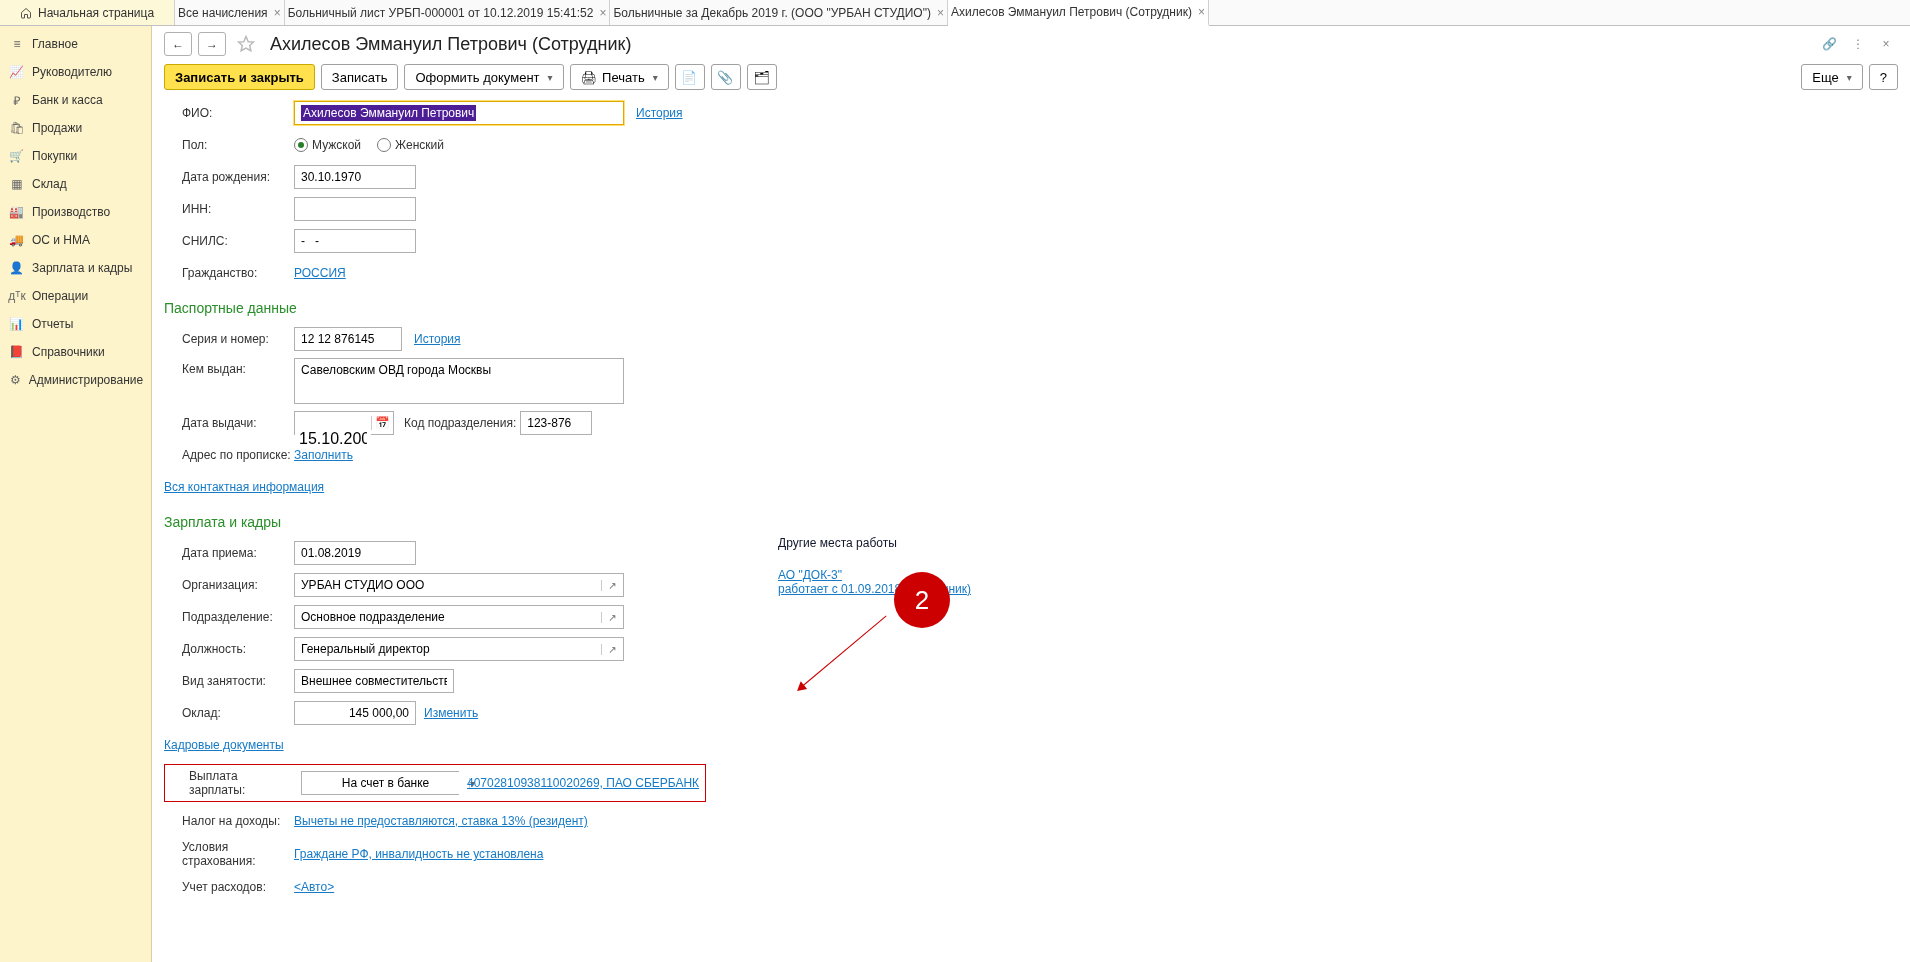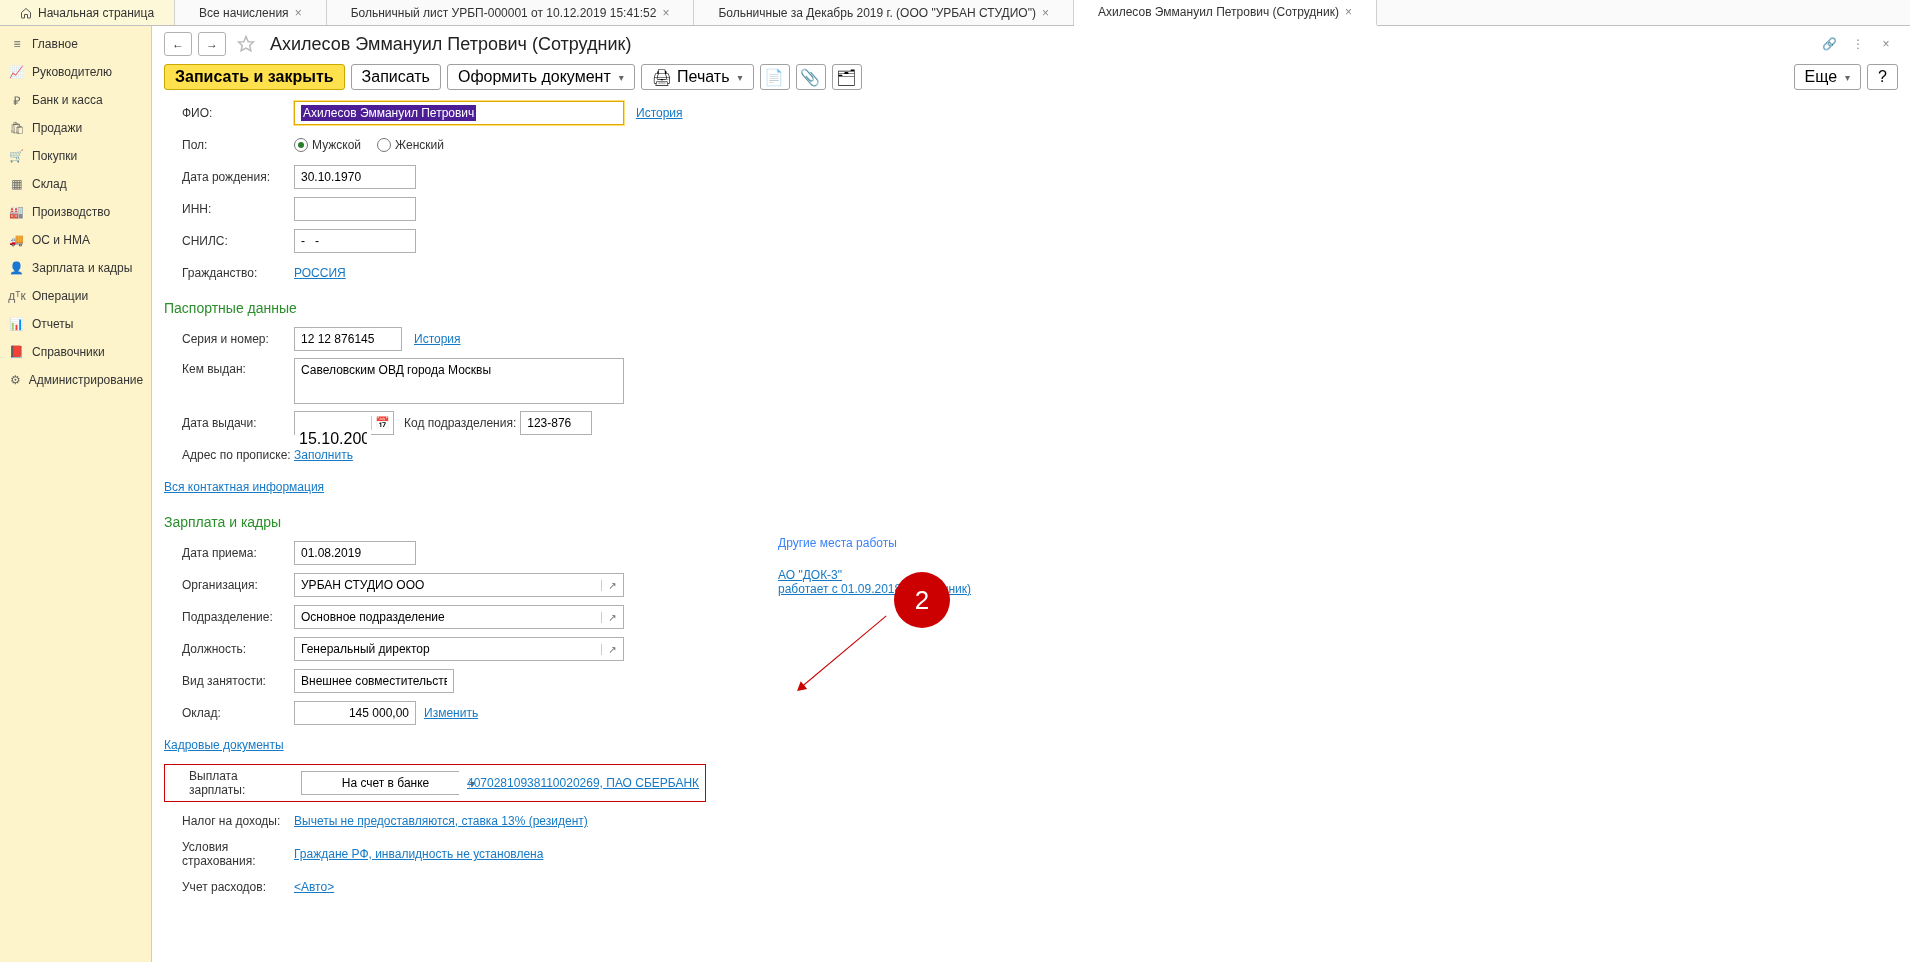--- a/index.html
+++ b/index.html
@@ -1,37 +1,37 @@
 <!DOCTYPE html>
 <html><head>
 <meta charset="utf-8">
 <style>
 * { box-sizing: border-box; margin: 0; padding: 0; }
 body { font-family: Arial, sans-serif; font-size: 12px; background: #fff; color: #333; width: 1910px; height: 962px; overflow: hidden; }
 
 .tabbar { display: flex; height: 26px; border-bottom: 1px solid #c0c0c0; background: #fafafa; }
 .hometab { display: flex; align-items: center; padding: 0 20px; gap: 6px; border-right: 1px solid #d0d0d0; background: #fdf8d8; }
-.tab { display: flex; align-items: center; padding: 0 24px; gap: 6px; border-right: 1px solid #d0d0d0; cursor: pointer; }
+.tab { display: flex; align-items: center; padding: 0 3px; gap: 6px; border-right: 1px solid #d0d0d0; cursor: pointer; }
 .tab.active { background: #fff; border-bottom: 2px solid #fff; margin-bottom: -1px; }
 .tab .close { color: #888; font-size: 12px; }
 
 .layout { display: flex; height: calc(100% - 26px); }
 .sidebar { width: 152px; background: #fdf4cc; border-right: 1px solid #d8ce9f; padding-top: 4px; }
 .sb-item { display: flex; align-items: center; gap: 8px; padding: 7px 10px; cursor: pointer; color: #333; }
 .sb-ic { width: 14px; height: 14px; display: inline-flex; align-items: center; justify-content: center; color: #666; }
 
 .main { flex: 1; padding: 6px 12px; position: relative; overflow: auto; }
 .topbar { display: flex; align-items: center; gap: 6px; margin-bottom: 8px; }
 .navbtn { width: 28px; height: 24px; border: 1px solid #b0b0b0; background: #fff; border-radius: 3px; display: inline-flex; align-items: center; justify-content: center; cursor: pointer; }
 .page-title { font-size: 18px; font-weight: 400; color: #222; margin-left: 4px; }
 .top-right { position: absolute; right: 12px; top: 6px; display: flex; gap: 4px; }
 .top-right .sq { width: 24px; height: 24px; display: inline-flex; align-items: center; justify-content: center; color: #888; cursor: pointer; border-radius: 3px; }
 
 .toolbar { display: flex; align-items: center; gap: 6px; margin-bottom: 10px; }
-.btn { height: 26px; border: 1px solid #a0a0a0; background: #fff; border-radius: 3px; padding: 0 10px; display: inline-flex; align-items: center; gap: 5px; cursor: pointer; font-size: 16px; }
+.btn { height: 26px; border: 1px solid #a0a0a0; background: #fff; border-radius: 3px; padding: 0 10px; display: inline-flex; align-items: center; gap: 5px; cursor: pointer; font-size: 13px; }
 .btn.yellow { background: #ffe14d; border-color: #c9a800; font-weight: 700; }
 .btn.drop::after { content: "▾"; color: #666; margin-left: 3px; font-size: 10px; }
 .iconbtn { width: 30px; padding: 0; justify-content: center; }
 .toolbar-right { margin-left: auto; display: flex; gap: 6px; }
 
 .form { display: flex; flex-direction: column; gap: 6px; }
 .row { display: flex; align-items: center; min-height: 26px; }
 .lbl { width: 112px; color: #333; margin-left: 18px; }
 .input { height: 24px; border: 1px solid #b0b0b0; padding: 0 6px; background: #fff; font-size: 12px; }
 .input.hl { border: 1px solid #e0a800; box-shadow: 0 0 0 1px #ffe070; width: 330px; }
@@ -49,21 +49,21 @@
 .datefield { width: 100px; height: 24px; border: 1px solid #b0b0b0; display: flex; align-items: center; }
 .datefield input { border: none; width: 76px; padding: 0 4px; font-size: 16px; height: 22px; margin-top: 32px; }
 .datefield .cal { width: 22px; border-left: 1px solid #ccc; display: flex; align-items: center; justify-content: center; color: #666; cursor: pointer; }
 
 .lookup { width: 330px; height: 24px; border: 1px solid #b0b0b0; display: flex; align-items: center; }
 .lookup input { border: none; flex: 1; padding: 0 6px; font-size: 12px; height: 22px; }
 .lookup .lb { width: 22px; border-left: 1px solid #ccc; display: flex; align-items: center; justify-content: center; color: #666; cursor: pointer; font-size: 10px; }
 .numinput { width: 122px; height: 24px; border: 1px solid #b0b0b0; text-align: right; padding: 0 6px; font-size: 12px; }
 
 .other-work { position: absolute; left: 614px; }
-.other-work .hdr { color: #3b82f6; margin-bottom: 20px; }
+.other-work .hdr { color: #0f172a; margin-bottom: 20px; }
 
 .highlight-box { border: 1.5px solid #cc0000; padding: 4px 6px; display: inline-flex; align-items: center; gap: 8px; position: relative; }
 .callout-circle { position: absolute; width: 56px; height: 56px; border-radius: 50%; background: #cc0000; color: #fff; display: flex; align-items: center; justify-content: center; font-size: 26px; font-weight: 400; left: 742px; top: 546px; }
 .callout-line { position: absolute; border-top: 1.5px solid #cc0000; width: 126px; transform-origin: left; }
 .arrowhead { position: absolute; width: 0; height: 0; border-top: 5px solid transparent; border-bottom: 5px solid transparent; border-right: 9px solid #cc0000; }
 
 .dropdown { width: 158px; height: 24px; border: 1px solid #b0b0b0; display: flex; align-items: center; }
 .dropdown input { border: none; flex: 1; padding: 0 6px; font-size: 12px; height: 22px; text-align: center; }
 .dropdown .dd { width: 20px; border-left: 1px solid #ccc; display: flex; align-items: center; justify-content: center; color: #666; cursor: pointer; font-size: 10px; }
 

